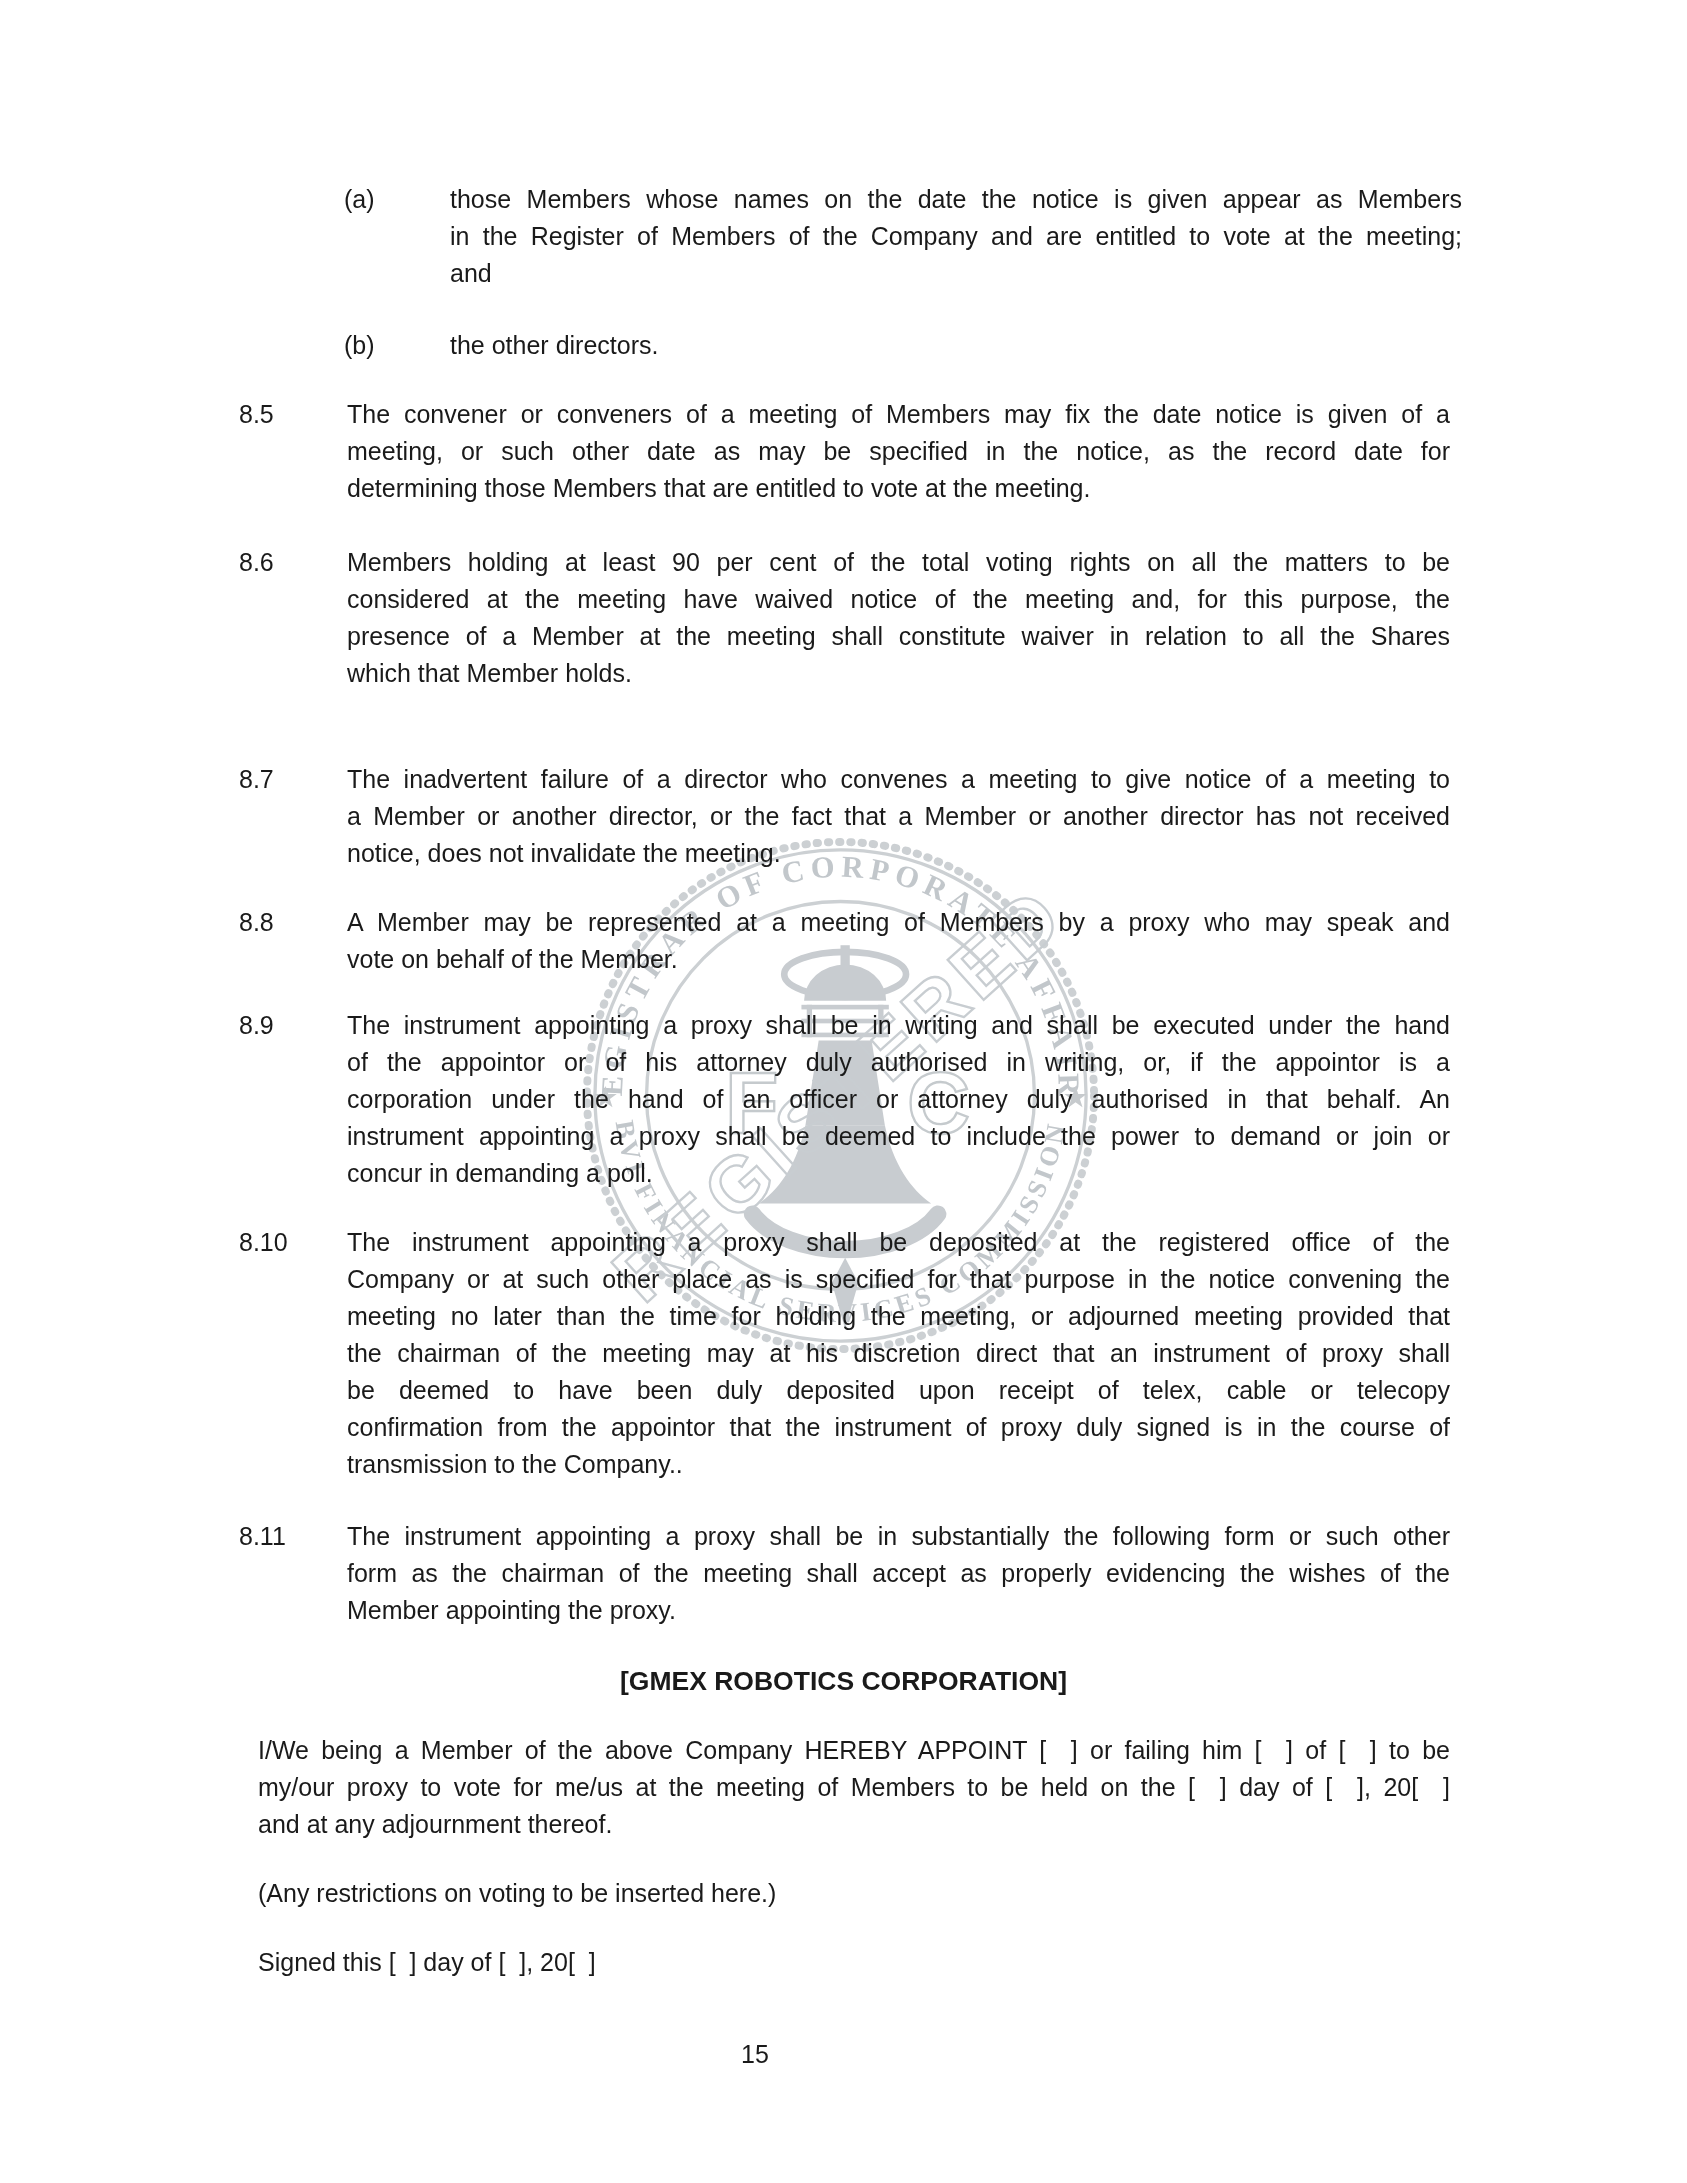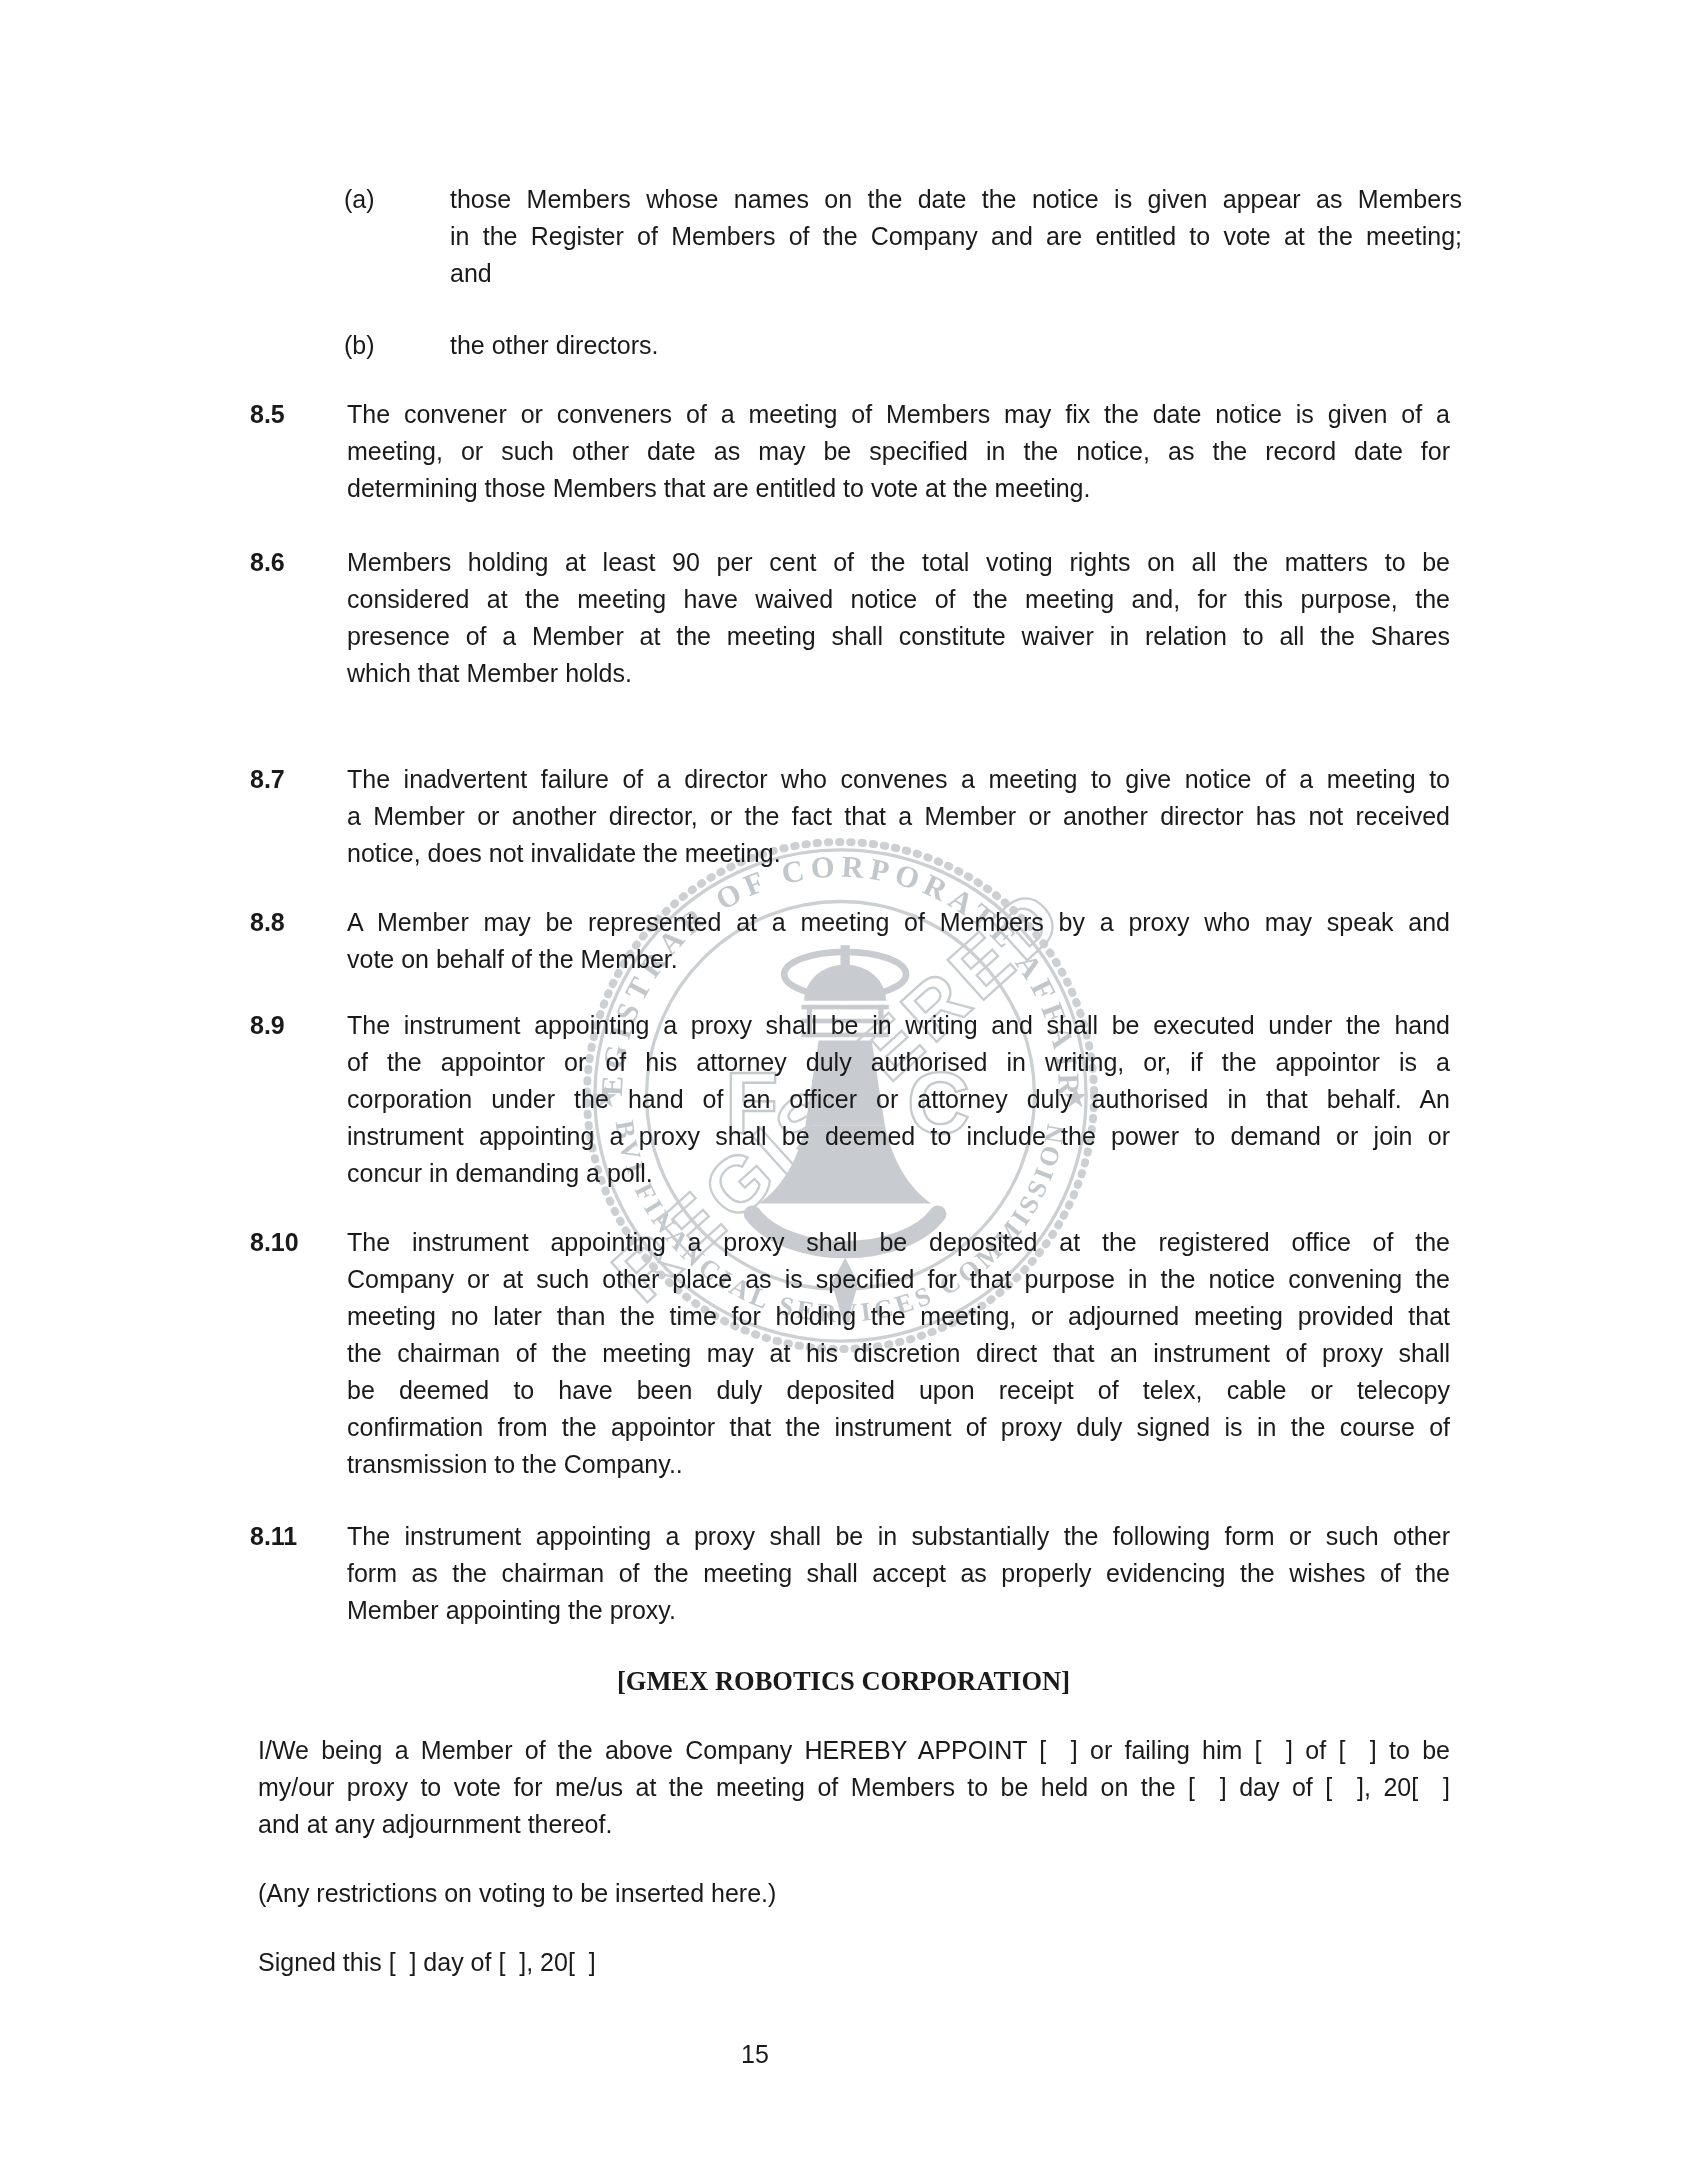--- a/index.html
+++ b/index.html
@@ -9,28 +9,28 @@
     background:#ffffff;
     font-family:"Liberation Sans", sans-serif;
     color:#1a1a1a;
     overflow:hidden;
   }
   
   .content{position:absolute;inset:0;z-index:2;}
   .block{position:absolute;}
   .ln{font-size:25px;line-height:37px;}
   .j{text-align:justify;text-align-last:justify;}
-  .num{position:absolute;left:250px;top:0;font-size:25px;line-height:37px;font-weight:bold;}
+  .num{position:absolute;left:239px;top:0;font-size:25px;line-height:37px;}
   .sec-body{position:absolute;left:347px;top:0;width:1103px;}
   .sub-lbl{position:absolute;left:344px;top:0;font-size:25px;line-height:37px;}
   .sub-body{position:absolute;left:438px;top:0;width:1012px;margin-left:12px;}
   .full-body{position:absolute;left:258px;top:0;width:1192px;}
   .title-line{
     position:absolute;left:0;top:0;width:1687px;
-    text-align:center;font-weight:bold;font-size:26.5px;line-height:37px;font-family:Liberation Serif, serif;
+    text-align:center;font-weight:bold;font-size:26.5px;line-height:37px;
   }
   .pagenum{
     position:absolute;left:0;width:1510px;text-align:center;
     font-size:25px;line-height:37px;
   }
   
   .wm{position:absolute;left:579px;top:834px;z-index:1;overflow:visible;}
   .wm svg{overflow:visible;}
   .wm-ring{fill:none;stroke:#ccd0d3;}
   .wm-dots{fill:none;stroke:#ccd0d3;stroke-width:12;stroke-dasharray:2 15;stroke-linecap:round;}

